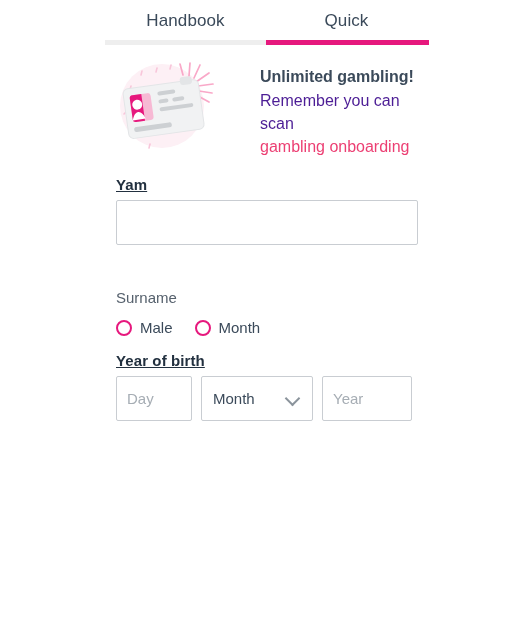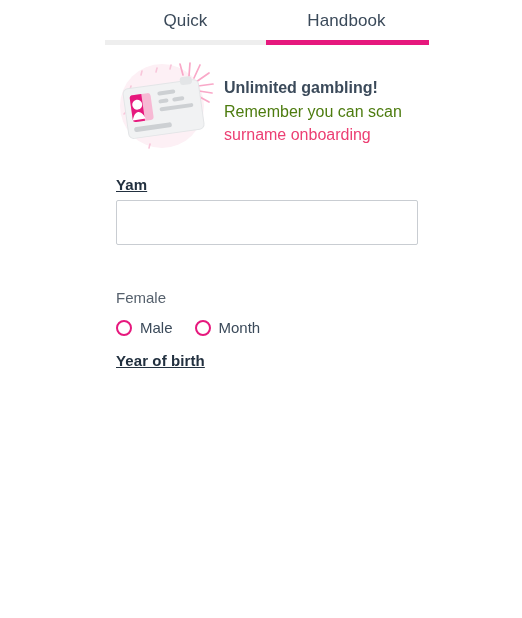--- a/index.html
+++ b/index.html
@@ -64,42 +64,43 @@
     background: #e6187d;
   }
 
   
   .banner {
     position: absolute;
     left: 112px;
     top: 60px;
     width: 310px;
     display: flex;
-    align-items: center;
+    align-items: flex-start;
+    gap: 36px;
   }
   .banner-illu {
     width: 106px;
     height: 96px;
     flex: 0 0 106px;
     position: relative;
   }
   .banner-text {
     padding-left: 6px;
     padding-top: 6px;
   }
   .banner-title {
     font-size: 16px;
     font-weight: bold;
     color: #3b4a5a;
     line-height: 22px;
     margin: 0 0 1px 0;
   }
   .banner-line {
     font-size: 16px;
-    color: #4d7c0f;
+    color: #4c1d95;
     line-height: 23px;
   }
   .banner-link {
     font-size: 16px;
     color: #ec3f73;
     line-height: 23px;
     text-decoration: none;
     cursor: pointer;
     display: inline-block;
   }
@@ -243,22 +244,22 @@
     margin-left: 9px;
   }
 </style>
 </head>
 <body>
 
 <div class="page">
 
   <div class="tabs">
     <div class="tab-labels">
+      <button class="tab">Handbook</button>
       <button class="tab">Quick</button>
-      <button class="tab">Handbook</button>
     </div>
     <div class="tab-track"></div>
     <div class="tab-underline"></div>
   </div>
 
   <div class="banner">
     <div class="banner-illu">
       <svg width="106" height="96" viewBox="0 0 106 96" xmlns="http://www.w3.org/2000/svg">
         <circle cx="50" cy="46" r="42" fill="#fdf0f5"></circle>
         <g stroke="#f8c6da" stroke-width="1.6" stroke-linecap="round">
@@ -290,53 +291,61 @@
           <rect x="62" y="39" width="12" height="4" rx="2" fill="#cdd0d3"></rect>
           <rect x="48" y="47" width="34" height="4" rx="2" fill="#cdd0d3"></rect>
           <rect x="20" y="63" width="38" height="5" rx="2.5" fill="#cdd0d3"></rect>
           <rect x="72" y="20" width="12" height="8" rx="3" fill="#e3e5e7"></rect>
         </g>
       </svg>
     </div>
     <div class="banner-text">
       <div class="banner-title">Unlimited gambling!</div>
       <div class="banner-line">Remember you can scan</div>
-      <a class="banner-link">surname onboarding</a>
+      <a class="banner-link">gambling onboarding</a>
     </div>
   </div>
 
   <div class="form">
 
     <div class="field">
       <label class="label-strong">Yam</label>
       <input class="text-input" type="text" placeholder="" style="">
     </div>
 
     <div class="spacer-14"></div>
 
 
     <div class="spacer-14"></div>
 
 
     <div class="spacer-10"></div>
 
     <div class="field">
-      <label class="label-soft">Female</label>
+      <label class="label-soft">Surname</label>
       <div class="radio-row">
         <div class="radio-opt">
           <span class="radio-dot"></span>
           <span class="radio-label">Male</span>
         </div>
         <div class="radio-opt">
           <span class="radio-dot"></span>
           <span class="radio-label">Month</span>
         </div>
       </div>
     </div>
 
     <div class="spacer-10"></div>
 
     <div class="field">
       <label class="label-strong">Year of birth</label>
+      <div class="dob-row">
+        <input class="dob-day" type="text" placeholder="Day" style="">
+        <div class="dob-month">
+          <span class="dob-month-text">Month</span>
+          <span class="chev"></span>
+        </div>
+        <input class="dob-year" type="text" placeholder="Year" style="">
+      </div>
     </div>
 
   </div>
 </div>
 
 </body></html>

